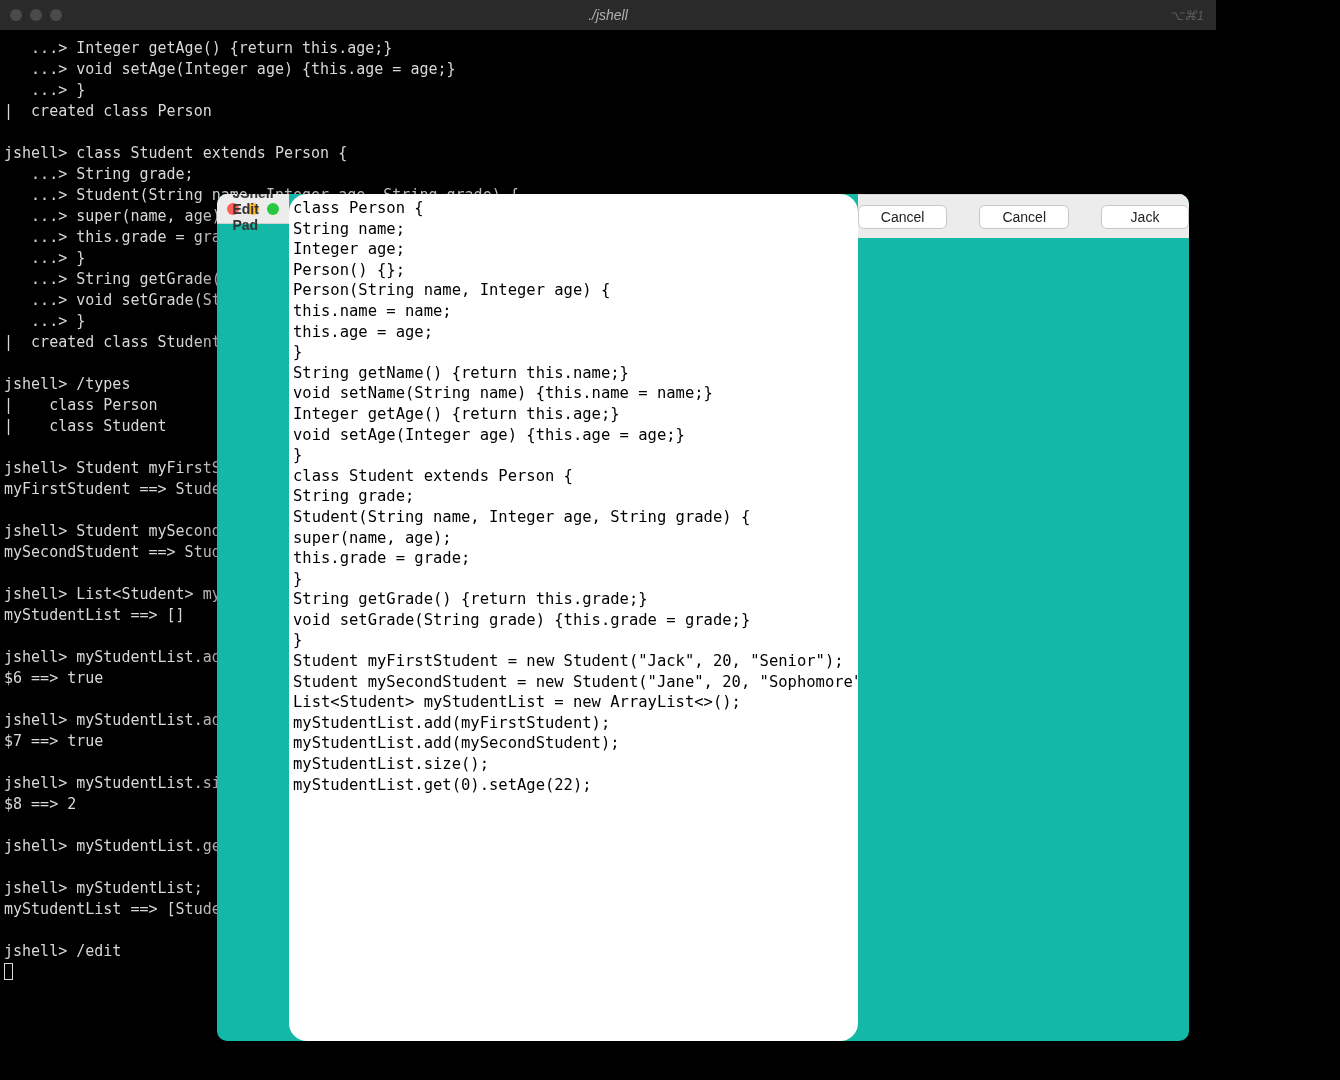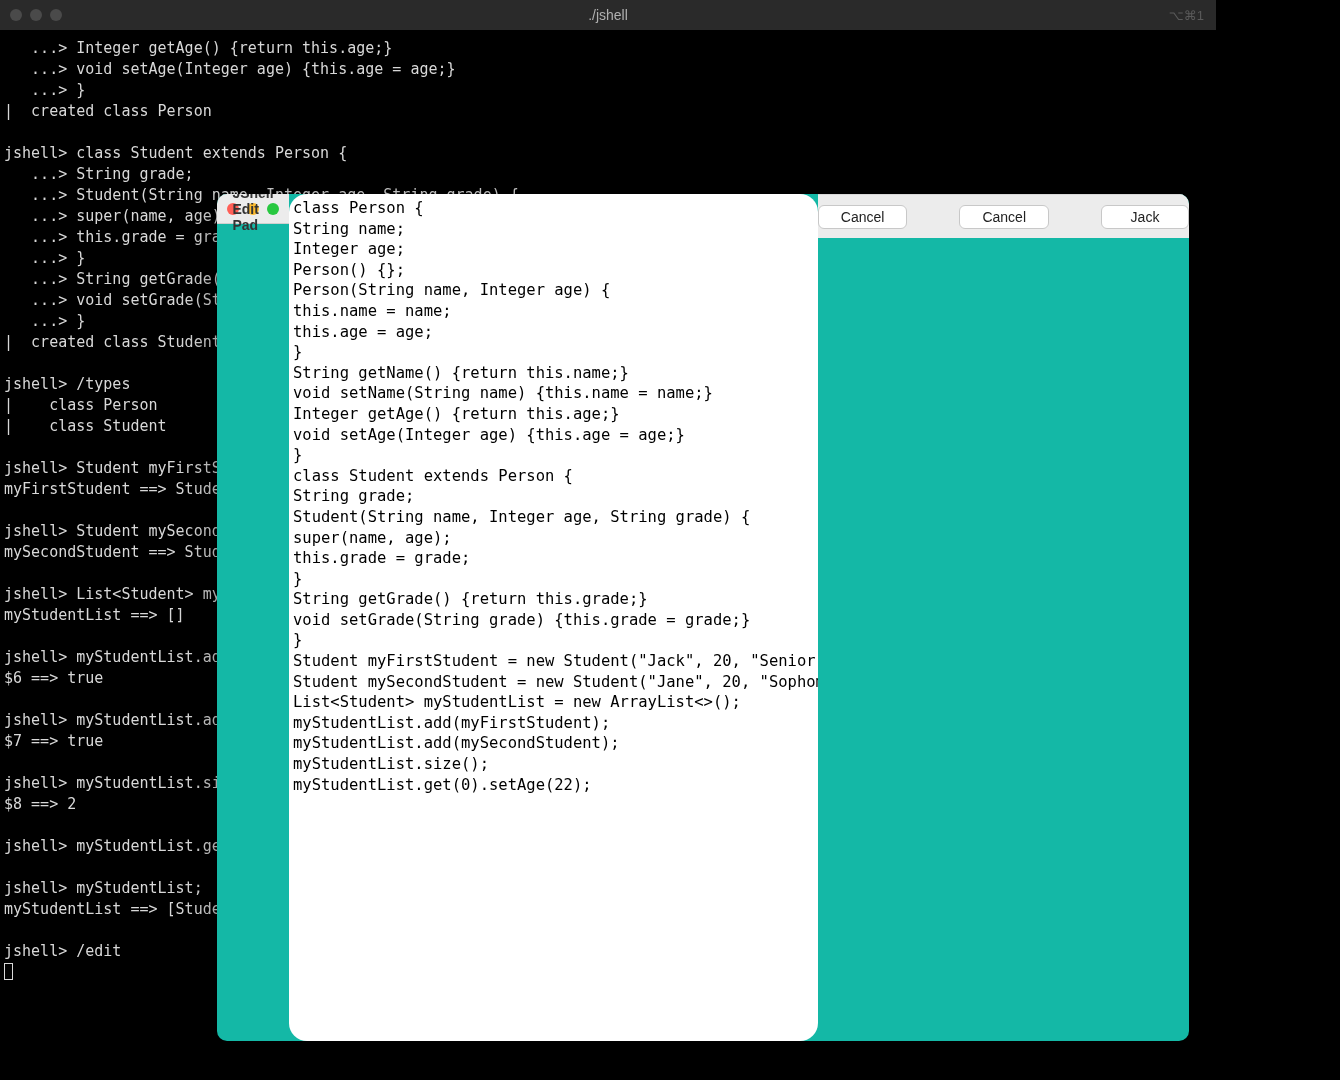--- a/index.html
+++ b/index.html
@@ -21,20 +21,21 @@
       background: #000;
       position: relative;
     }
     .terminal-titlebar {
       height: 30px;
       background: #2a2a2a;
       display: flex;
       align-items: center;
       padding: 0 10px;
       position: relative;
+      font-style: italic;
     }
     .traffic-lights {
       display: flex;
       gap: 8px;
       align-items: center;
     }
     .traffic-light {
       width: 12px;
       height: 12px;
       border-radius: 50%;
@@ -121,21 +122,21 @@
       overflow: hidden;
       border-radius: 18px;
     }
     .editpad-buttonbar {
       height: 44px;
       background: #ececec;
       border-top: 1px solid #d8d8d8;
       display: flex;
       align-items: center;
       justify-content: center;
-      gap: 52px;
+      gap: 32px;
     }
     .editpad-button {
       background: #fff;
       border: 1px solid #c8c8c8;
       border-radius: 6px;
       padding: 3px 22px;
       font-size: 14px;
       font-family: -apple-system, "Helvetica Neue", sans-serif;
       color: #222;
       cursor: pointer;

